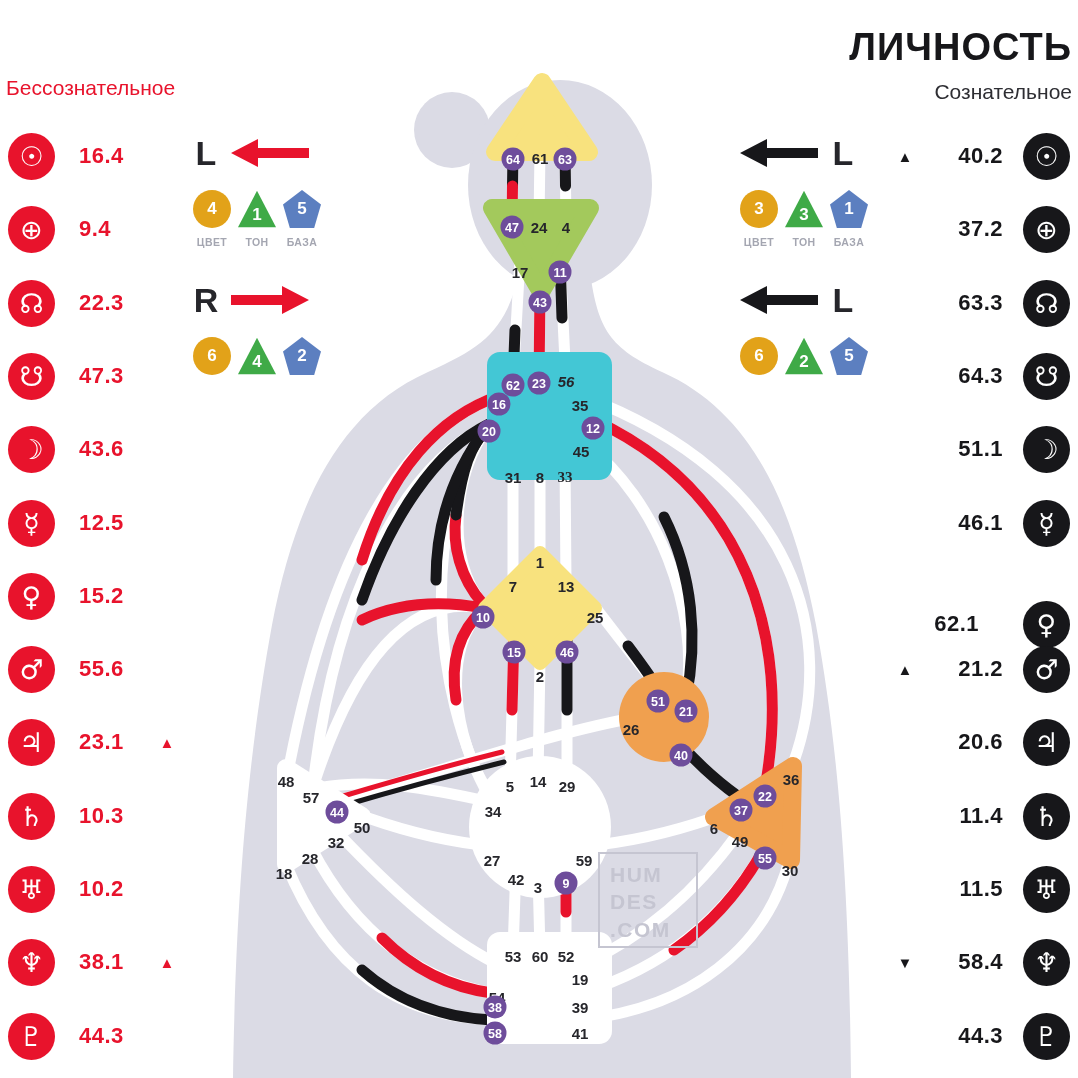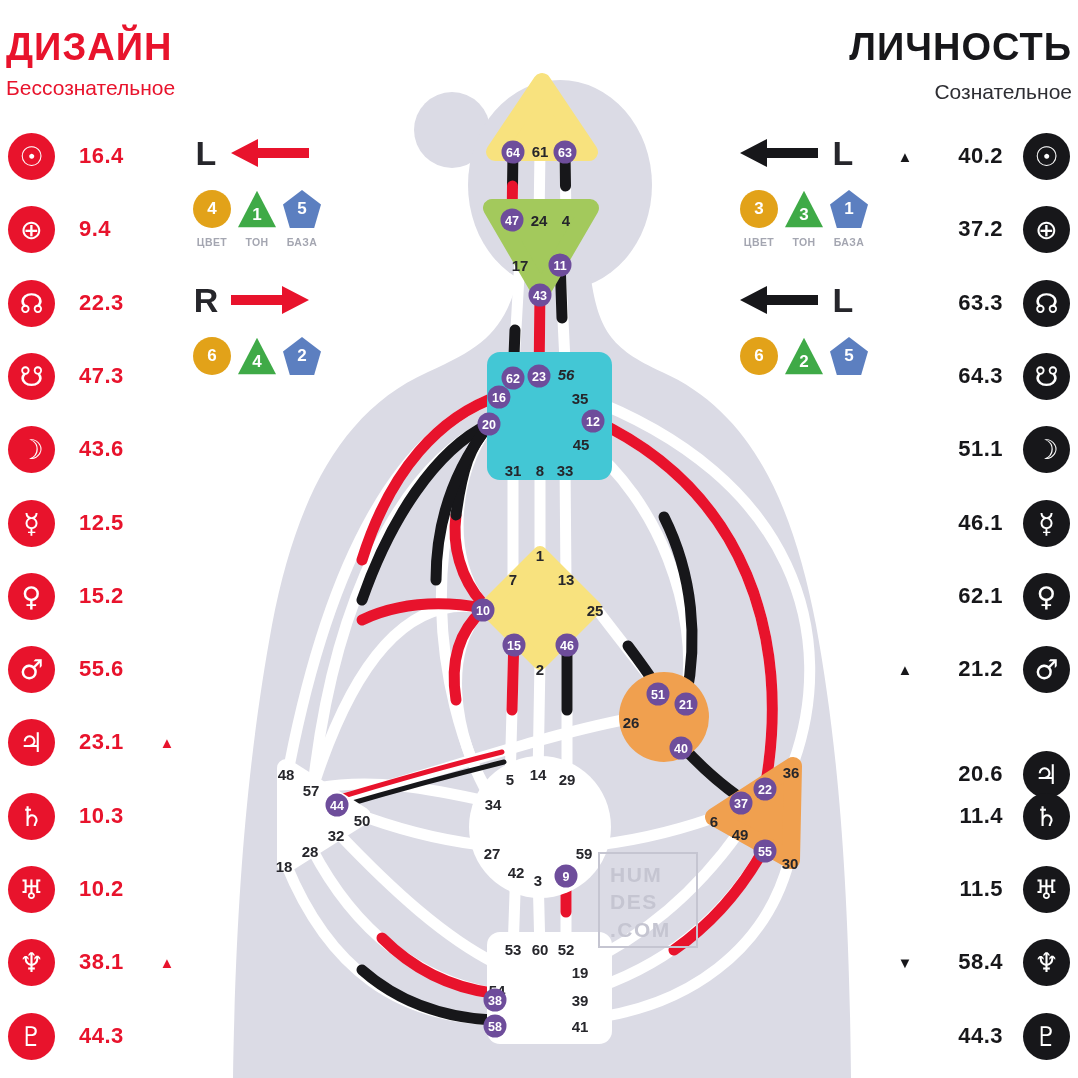--- a/index.html
+++ b/index.html
@@ -19,21 +19,21 @@
   .c-ajna{fill:var(--ajna-center);stroke:var(--ajna-center);stroke-width:18;stroke-linejoin:round;}
   .c-throat{fill:var(--throat-center);}
   .c-g{fill:var(--g-center);stroke:var(--g-center);stroke-width:14;stroke-linejoin:round;}
   .c-heart{fill:var(--heart-center);}
   .c-spleen{fill:var(--spleen-center);stroke:var(--spleen-center);stroke-width:18;stroke-linejoin:round;}
   .c-sacral{fill:var(--sacral-center);}
   .c-solar{fill:var(--solar-center);stroke:var(--solar-center);stroke-width:18;stroke-linejoin:round;}
   .c-root{fill:var(--root-center);}
 
   
-  #gates{position:absolute;left:0;top:4px;width:1078px;height:1007px;pointer-events:none;}
+  #gates{position:absolute;left:0;top:11px;width:1078px;height:1007px;pointer-events:none;}
   .gate{position:absolute;transform:translate(-50%,-50%);font:700 15px "Liberation Sans",sans-serif;
         color:#26262b;white-space:nowrap;}
   .gate.active{width:23px;height:23px;border-radius:50%;background:var(--gate-active);color:#fff;
         display:flex;align-items:center;justify-content:center;font-size:12.5px;}
 
   
   .hdr{position:absolute;font-weight:700;font-size:38px;letter-spacing:1px;}
   .hdr.design{left:6px;top:26px;color:var(--design);}
   .hdr.personality{right:6px;top:26px;color:#17171a;text-align:right;}
   .subhdr{position:absolute;font-size:21px;}
@@ -187,21 +187,21 @@
       <div class="gate active" style="left: 513px; top: 374px;">62</div>
       <div class="gate active" style="left: 539px; top: 372px;">23</div>
       <div class="gate" style="left: 566px; top: 370px; font-style: italic;">56</div>
       <div class="gate active" style="left: 499px; top: 393px;">16</div>
       <div class="gate" style="left: 580px; top: 394px;">35</div>
       <div class="gate active" style="left: 489px; top: 420px;">20</div>
       <div class="gate active" style="left: 593px; top: 417px;">12</div>
       <div class="gate" style="left: 581px; top: 440px;">45</div>
       <div class="gate" style="left: 513px; top: 466px;">31</div>
       <div class="gate" style="left: 540px; top: 466px;">8</div>
-      <div class="gate" style="left: 565px; top: 466px;">33</div>
+      <div class="gate" style="left: 565px; top: 466px; font-family: Liberation Serif, serif;">33</div>
       <div class="gate" style="left: 540px; top: 551px;">1</div>
       <div class="gate" style="left: 513px; top: 575px;">7</div>
       <div class="gate" style="left: 566px; top: 575px;">13</div>
       <div class="gate active" style="left: 483px; top: 606px;">10</div>
       <div class="gate" style="left: 595px; top: 606px;">25</div>
       <div class="gate active" style="left: 514px; top: 641px;">15</div>
       <div class="gate active" style="left: 567px; top: 641px;">46</div>
       <div class="gate" style="left: 540px; top: 665px;">2</div>
       <div class="gate active" style="left: 658px; top: 690px;">51</div>
       <div class="gate active" style="left: 686px; top: 700px;">21</div>
@@ -234,21 +234,20 @@
       <div class="gate" style="left: 540px; top: 945px;">60</div>
       <div class="gate" style="left: 566px; top: 945px;">52</div>
       <div class="gate" style="left: 497px; top: 968px; margin-top: 18px;">54</div>
       <div class="gate" style="left: 580px; top: 968px;">19</div>
       <div class="gate active" style="left: 495px; top: 996px;">38</div>
       <div class="gate" style="left: 580px; top: 996px;">39</div>
       <div class="gate active" style="left: 495px; top: 1022px;">58</div>
       <div class="gate" style="left: 580px; top: 1022px;">41</div>
     </div>
 
-  <div class="hdr design">ДИЗАЙН</div>
   <div class="subhdr design">Бессознательное</div>
   <div class="hdr personality">ЛИЧНОСТЬ</div>
   <div class="subhdr personality">Сознательное</div>
 
   <div id="design-planets">
       <div class="prow design" style="top: 132px;">
         <span class="picon">☉</span>
         <span class="pval">16.4</span>
         <span class="pmark"></span>
       </div>
@@ -337,31 +336,31 @@
       <div class="prow personality" style="top: 425px;">
         <span class="pmark"></span>
         <span class="pval">51.1</span>
         <span class="picon">☽</span>
       </div>
       <div class="prow personality" style="top: 499px;">
         <span class="pmark"></span>
         <span class="pval">46.1</span>
         <span class="picon">☿</span>
       </div>
-      <div class="prow personality" style="top: 572px;">
+      <div class="prow personality" style="top: 600px; gap: 24px;">
         <span class="pmark"></span>
         <span class="pval">62.1</span>
         <span class="picon">♀</span>
       </div>
       <div class="prow personality" style="top: 645px;">
         <span class="pmark">▲</span>
         <span class="pval">21.2</span>
         <span class="picon">♂</span>
       </div>
-      <div class="prow personality" style="top: 718px; margin-top: 32px;">
+      <div class="prow personality" style="top: 718px;">
         <span class="pmark"></span>
         <span class="pval">20.6</span>
         <span class="picon">♃</span>
       </div>
       <div class="prow personality" style="top: 792px;">
         <span class="pmark"></span>
         <span class="pval">11.4</span>
         <span class="picon">♄</span>
       </div>
       <div class="prow personality" style="top: 865px;">

